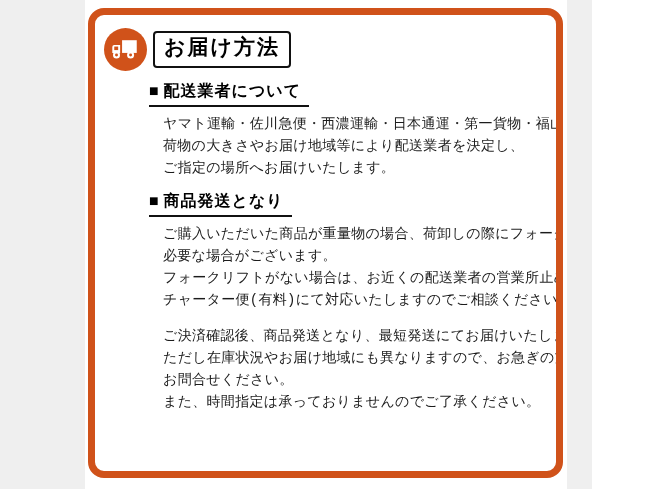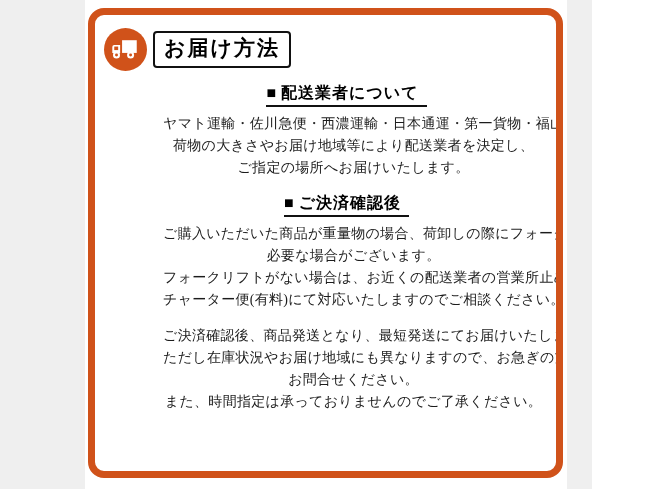--- a/index.html
+++ b/index.html
@@ -1,39 +1,39 @@
 <!DOCTYPE html>
 <html style="--page-bg: #efefef; --content-bg: #ffffff; --accent: #d0521a; --border-dark: #111111; --text: #1c1c1c;"><head>
 <meta charset="utf-8">
 <style>
   html,body{margin:0;padding:0;}
   .screen{
     position:relative;width:592px;height:489px;overflow:hidden;
     background:var(--page-bg,#efefef);
-    font-family:Liberation Serif, serif;
+    font-family:Liberation Mono, monospace;
   }
   .white-col{position:absolute;left:85px;top:0;width:482px;height:489px;background:var(--content-bg,#ffffff);}
   .panel{
     position:absolute;left:88px;top:8px;width:475px;height:470px;box-sizing:border-box;
     border:7px solid var(--accent,#d0521a);border-radius:16px;
     background:var(--content-bg,#ffffff);overflow:hidden;
   }
   .header{display:flex;align-items:center;margin:13px 0 0 9px;}
   .icon-wrap{width:43px;height:43px;flex:0 0 auto;}
   .icon-wrap svg{width:43px;height:43px;display:block;}
   .truck-circle{fill:var(--accent,#d0521a);}
   .truck-body{fill:#ffffff;}
   .truck-accent{fill:var(--accent,#d0521a);}
   .title-box{
     margin-left:6px;border:2px solid var(--border-dark,#111);border-radius:4px;
     padding:2px 9px 3px;font-size:21px;font-weight:bold;letter-spacing:2px;
     color:#000;line-height:1.3;white-space:nowrap;
   }
   .content{margin:1px 0 0 42px;}
-  .sec{margin:12px;text-align:center;}
+  .sec{margin:12px;}
   .sec-h{
     display:inline-block;margin:0;padding:0 8px 3px 0;
     border-bottom:2px solid var(--border-dark,#111);
     font-size:16px;font-weight:bold;letter-spacing:1px;color:#000;line-height:1.2;
     white-space:nowrap;
   }
   .bullet{margin-right:4px;}
   .sec-b{
     margin:6px 0 14px 14px;font-size:14px;line-height:22px;
     color:var(--text,#1c1c1c);white-space:pre;letter-spacing:0.3px;
@@ -66,21 +66,21 @@
     <div class="content">
 
       <section class="sec">
         <h2 class="sec-h"><span class="bullet">■</span><span>配送業者について</span></h2>
         <p class="sec-b">ヤマト運輸・佐川急便・西濃運輸・日本通運・第一貨物・福山通運他、
 荷物の大きさやお届け地域等により配送業者を決定し、
 ご指定の場所へお届けいたします。</p>
       </section>
 
       <section class="sec">
-        <h2 class="sec-h"><span class="bullet">■</span><span>ご決済確認後</span></h2>
+        <h2 class="sec-h"><span class="bullet">■</span><span>商品発送となり</span></h2>
         <p class="sec-b">ご購入いただいた商品が重量物の場合、荷卸しの際にフォークリフトが
 必要な場合がございます。
 フォークリフトがない場合は、お近くの配送業者の営業所止め、または
 チャーター便(有料)にて対応いたしますのでご相談ください。</p>
       </section>
 
       <section class="sec">
         <p class="sec-b">ご決済確認後、商品発送となり、最短発送にてお届けいたします。
 ただし在庫状況やお届け地域にも異なりますので、お急ぎの方は事前に
 お問合せください。

